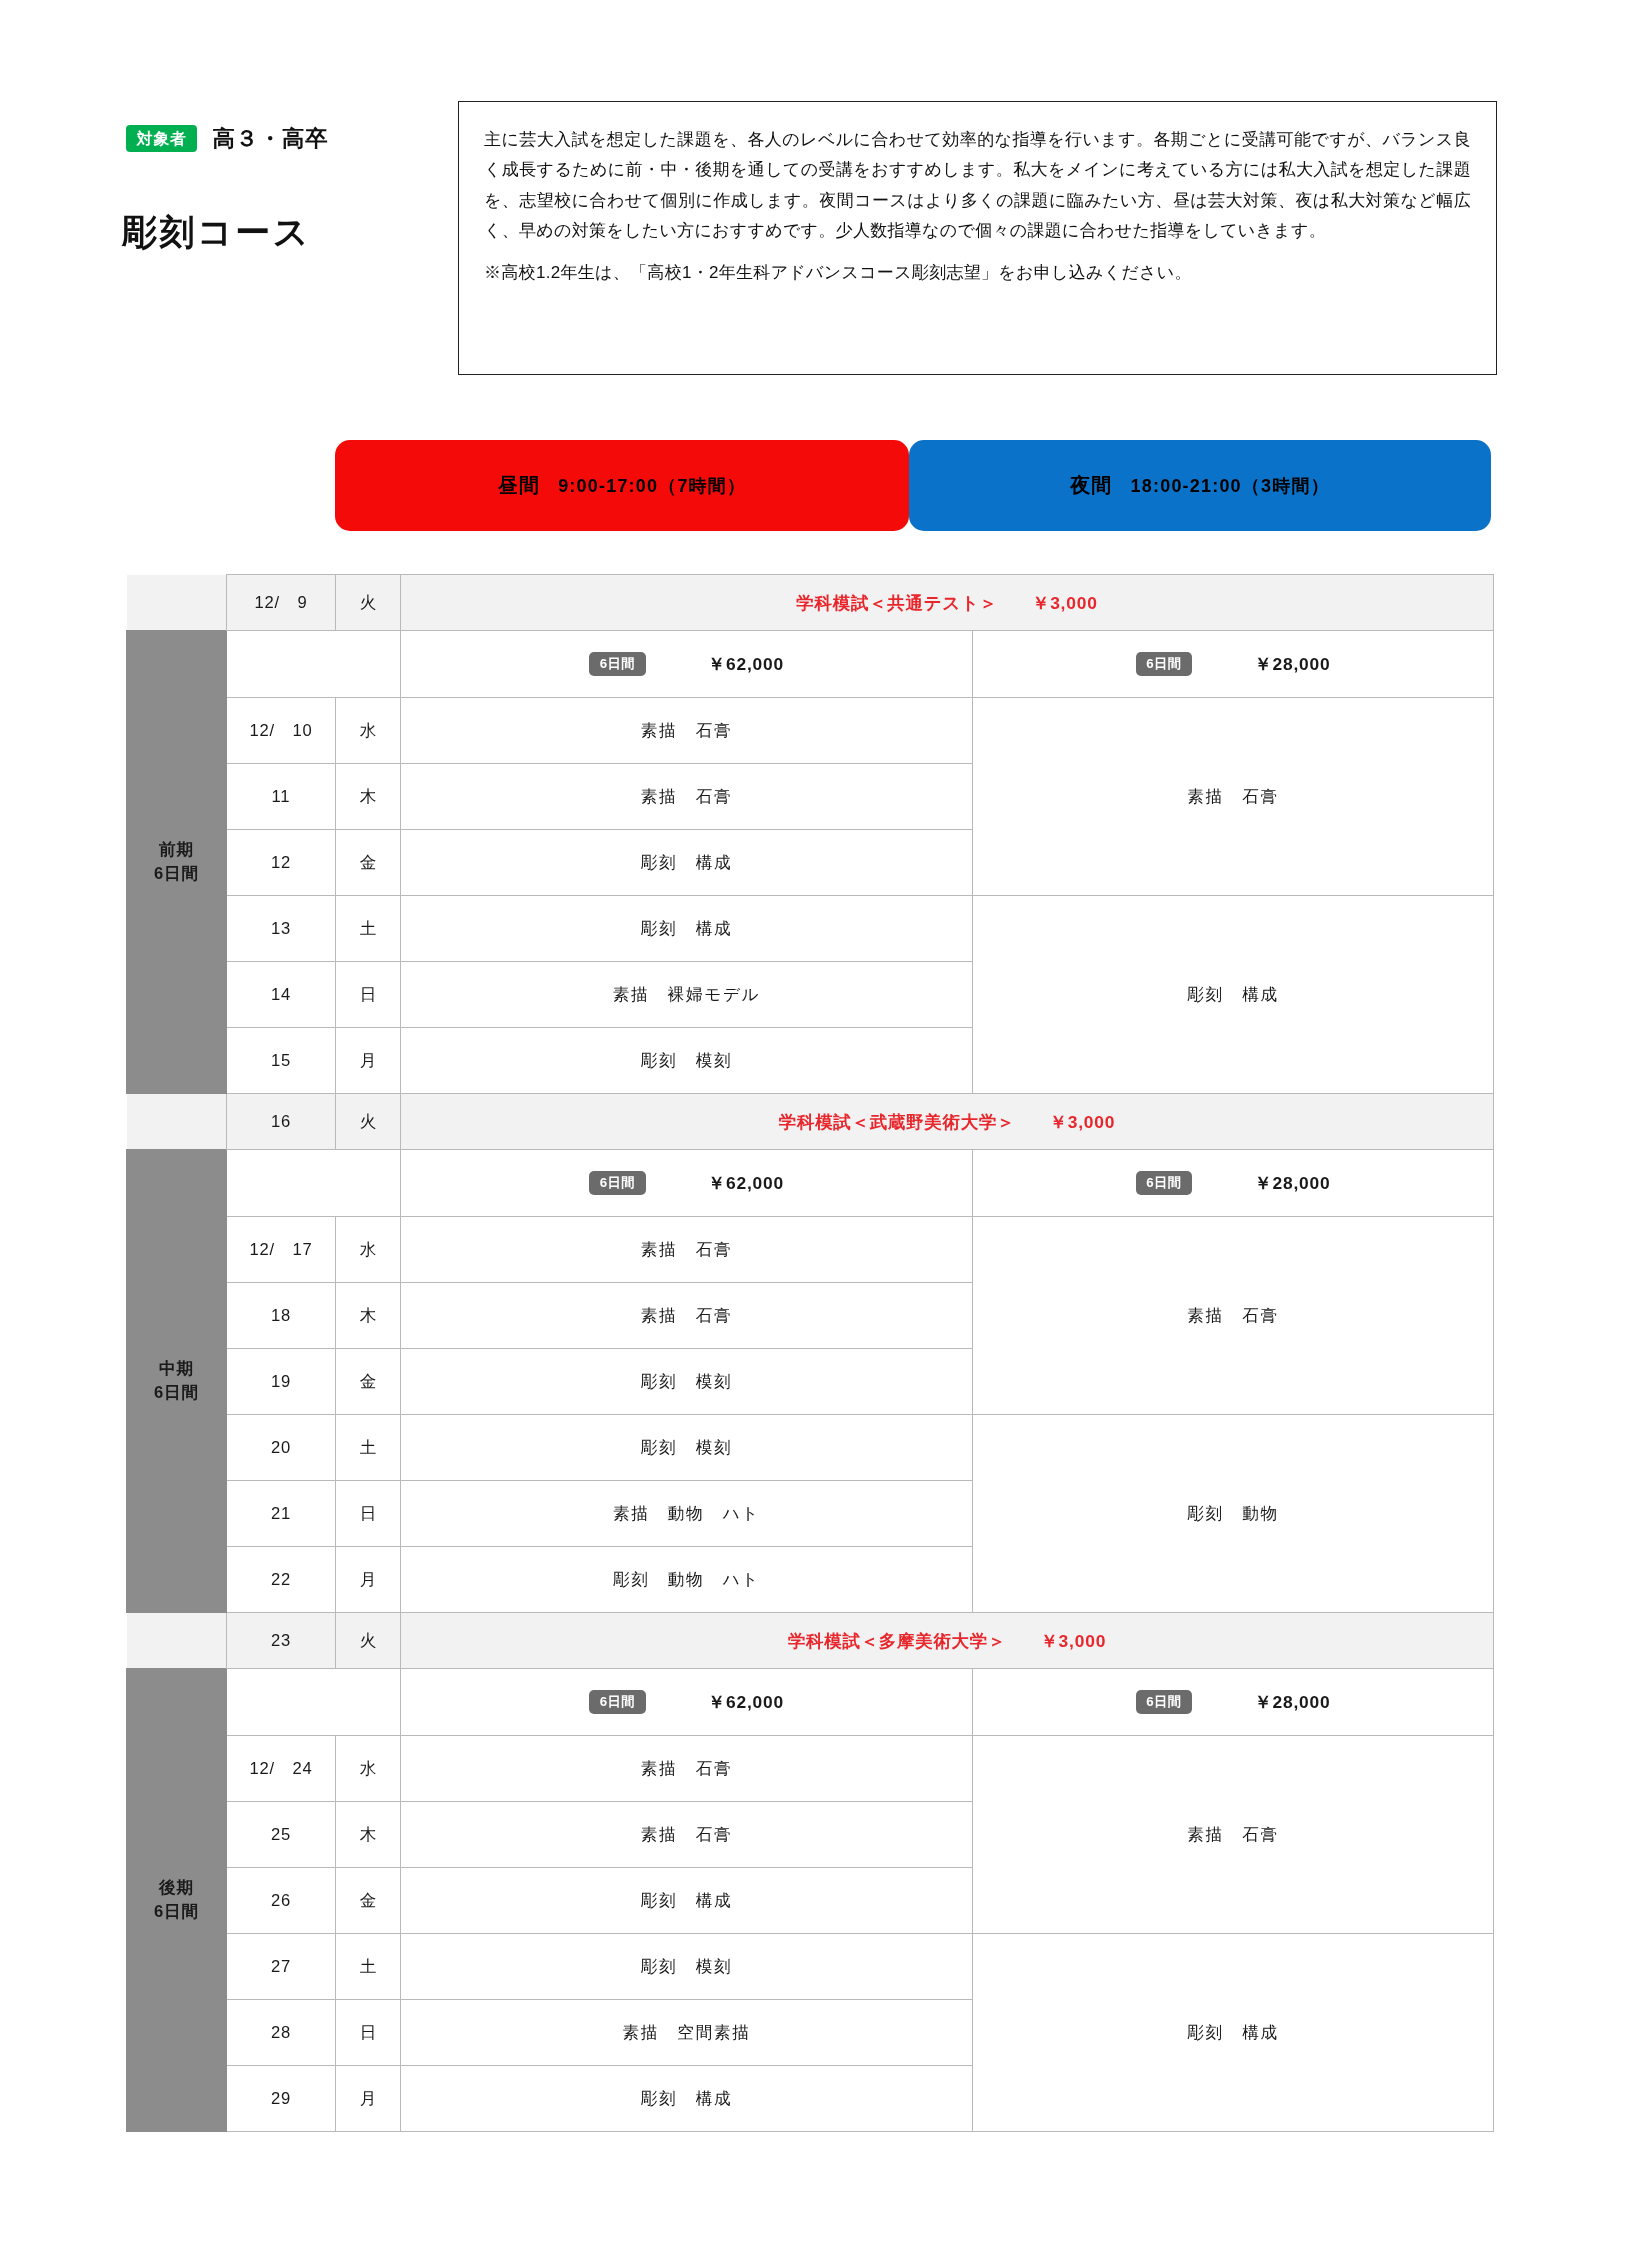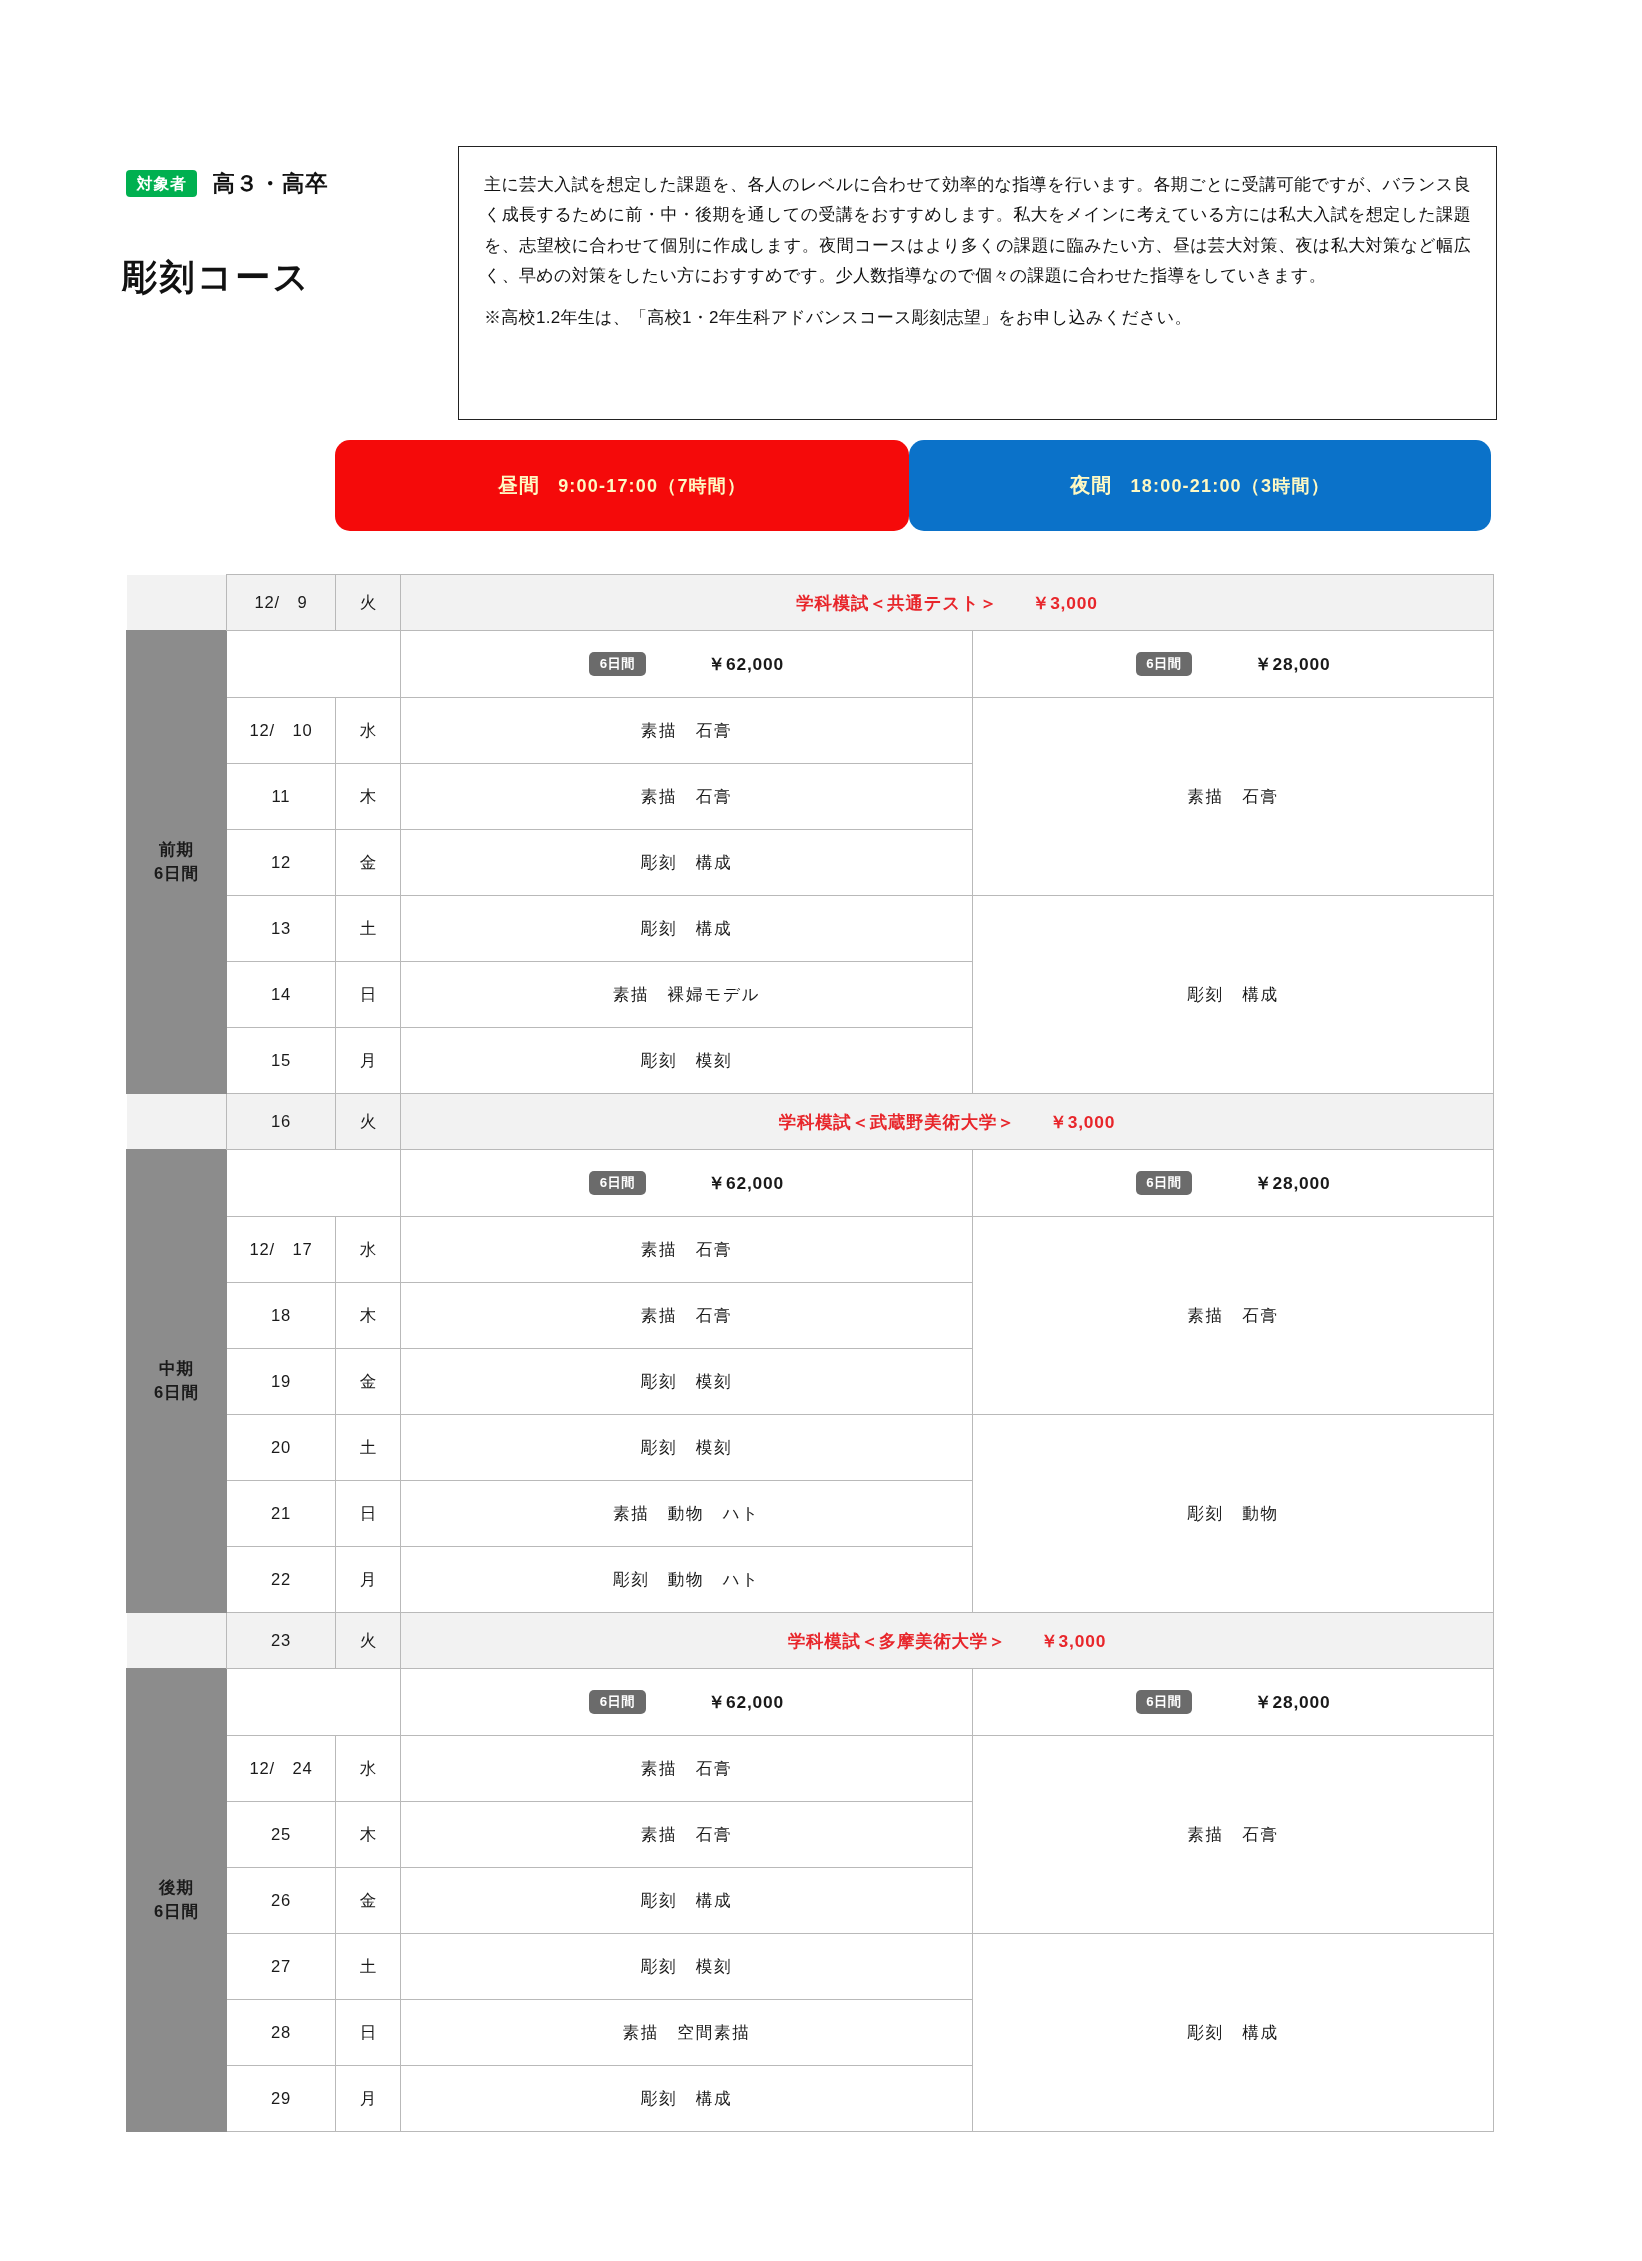--- a/index.html
+++ b/index.html
@@ -15,21 +15,20 @@
     position: relative;
     overflow: hidden;
   }
 
   
   .header {
     position: absolute;
     left: 0; top: 0;
     width: 1324px;
     height: 390px;
-    margin-top: 45px;
   }
   .badge-row {
     position: absolute;
     left: 126px;
     top: 123px;
     display: flex;
     align-items: center;
     gap: 15px;
   }
   .badge {
@@ -90,21 +89,21 @@
     left: 335px;
     top: 440px;
     width: 1156px;
     height: 133px;
   }
   .tab {
     position: absolute;
     top: 0;
     height: 91px;
     border-radius: 15px;
-    color: #fef9c3;
+    color: #000000;
     display: flex;
     align-items: center;
     justify-content: center;
     font-size: 18px;
     font-weight: bold;
     letter-spacing: 1.2px;
   }
   .tab-day {
     left: 0;
     width: 574px;

